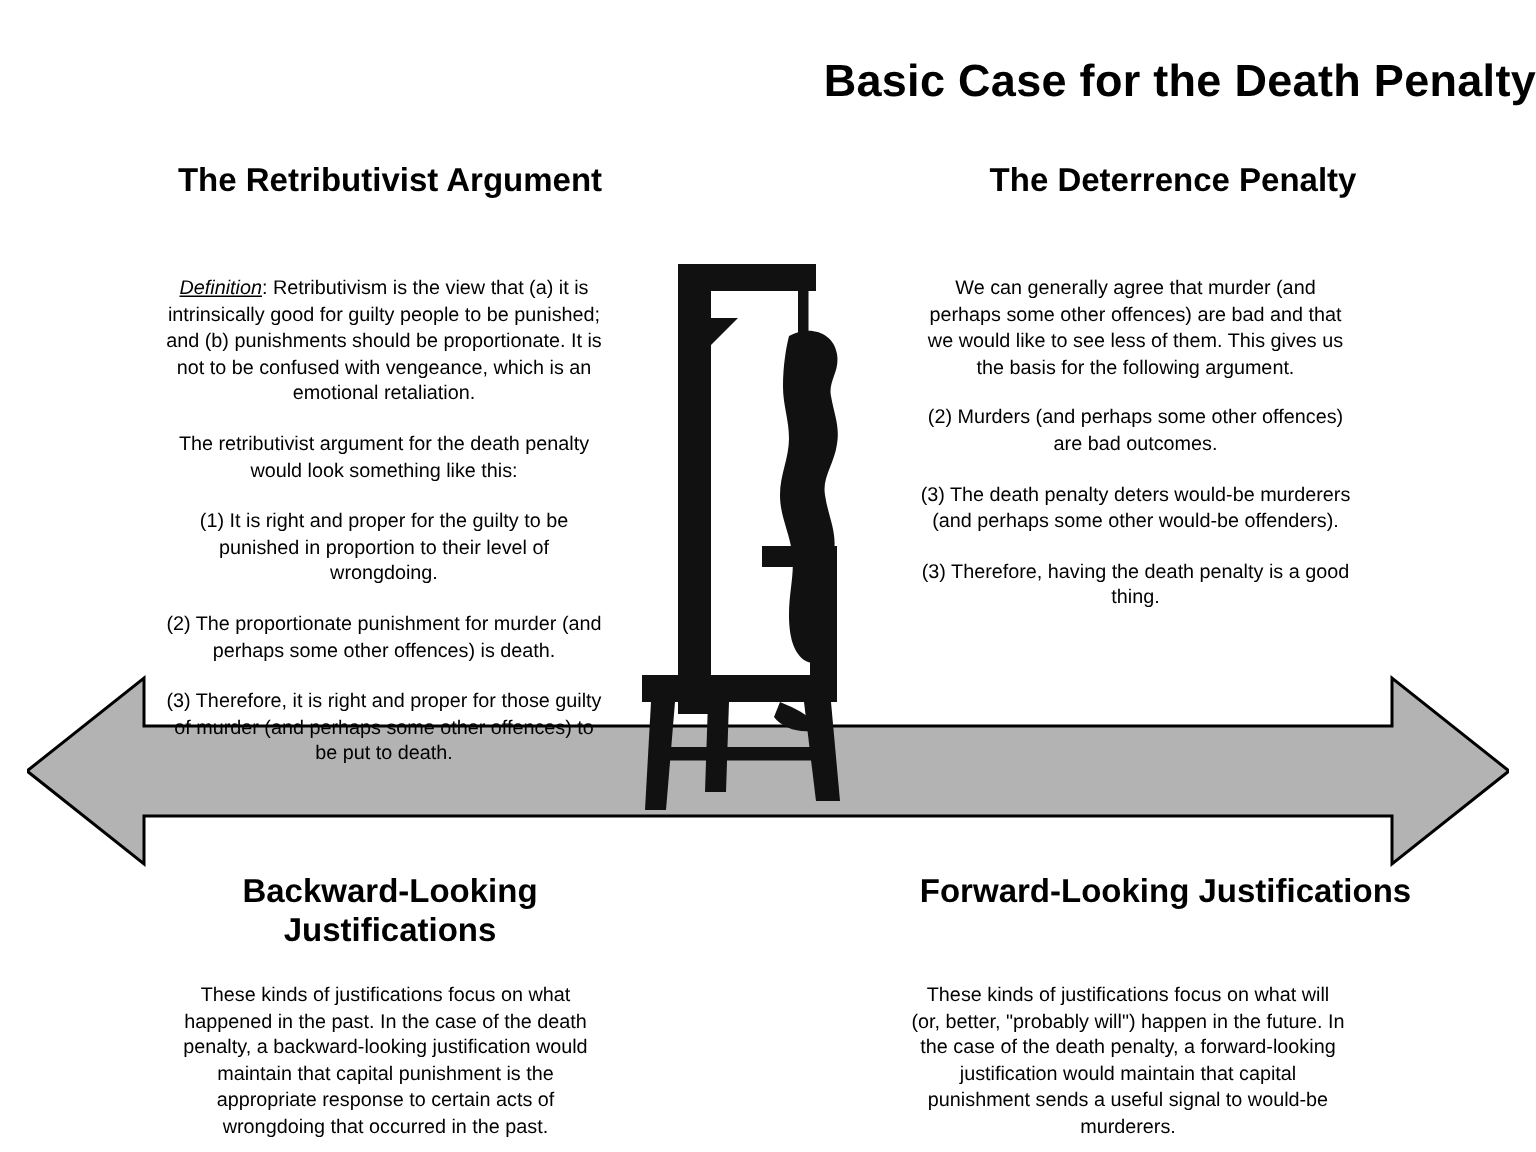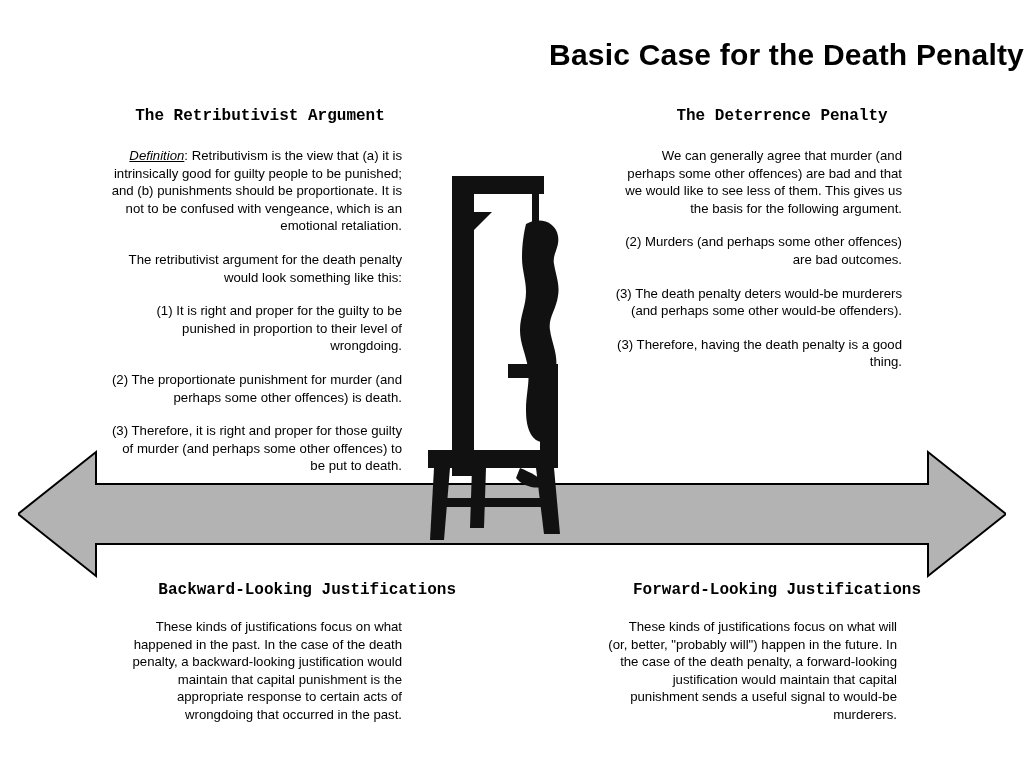--- a/index.html
+++ b/index.html
@@ -31,36 +31,36 @@
     width: 1024px;
     text-align: right;
     font-size: 30px;
     font-weight: bold;
     letter-spacing: 0.2px;
   }
 
   
   .col-head {
     position: absolute;
-    font-size: 16px;
+    font-size: 22px;
     font-weight: bold;
     text-align: center;
-    font-family: Liberation Mono, monospace;
   }
   #head-retributivist { left: 110px; top: 107px; width: 300px; }
   #head-deterrence    { left: 612px; top: 107px; width: 340px; }
-  #head-backward      { left: 100px; top: 581px; width: 320px; text-align: right; margin-left: 36px; }
+  #head-backward      { left: 100px; top: 581px; width: 320px; text-align: center; }
   #head-forward       { left: 607px; top: 581px; width: 340px; text-align: center; }
 
   
   .body-block {
     position: absolute;
     font-size: 13.2px;
     line-height: 17.6px;
-    text-align: right;
+    text-align: center;
+    margin-top: 36px;
   }
   .body-block p {
     margin: 0 0 16px 0;
   }
   .body-block p:last-child { margin-bottom: 0; }
 
   #text-retributivist { left: 110px; top: 147px; width: 292px; }
   #text-deterrence    { left: 612px; top: 147px; width: 290px; }
   #text-backward      { left: 112px; top: 618px; width: 290px; }
   #text-forward       { left: 607px; top: 618px; width: 290px; }

